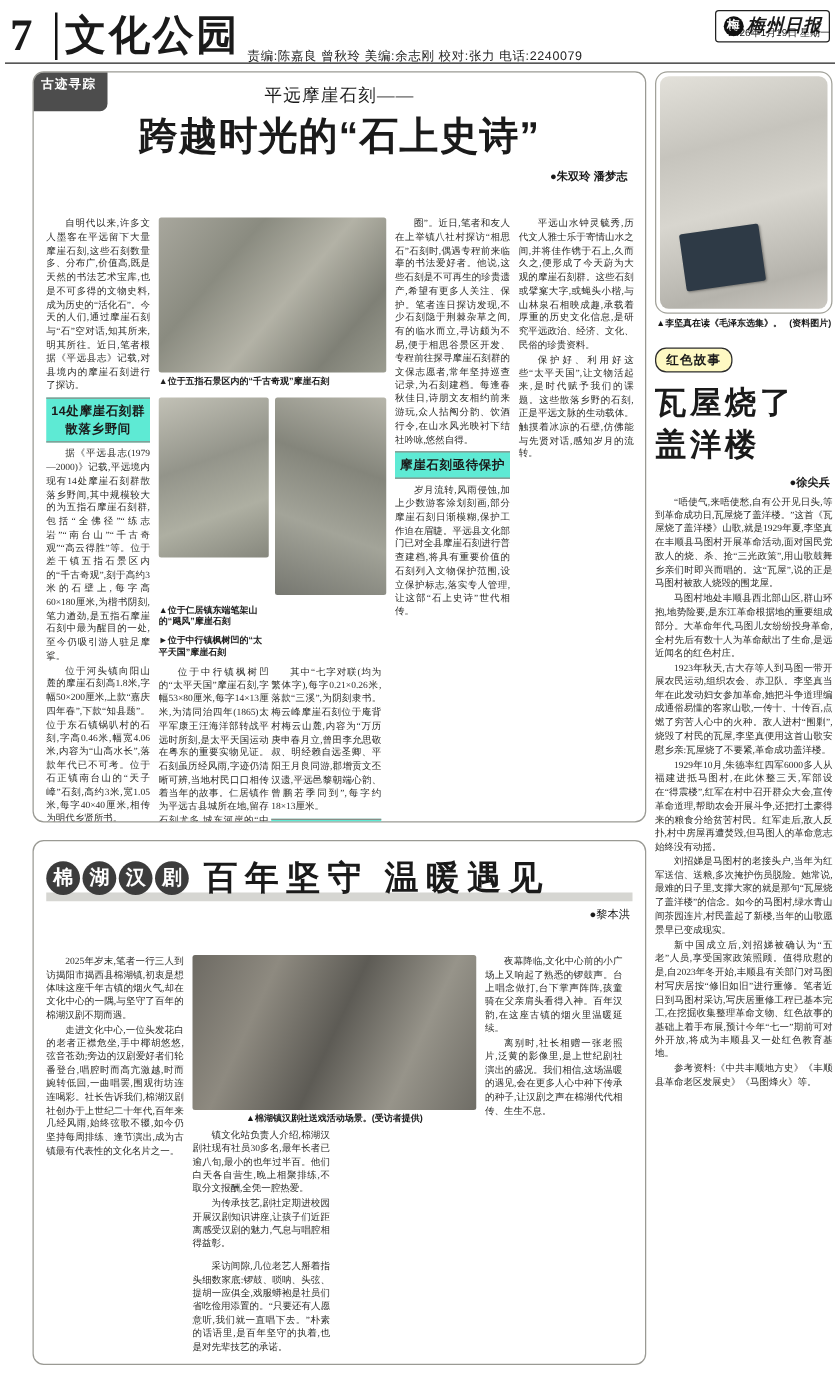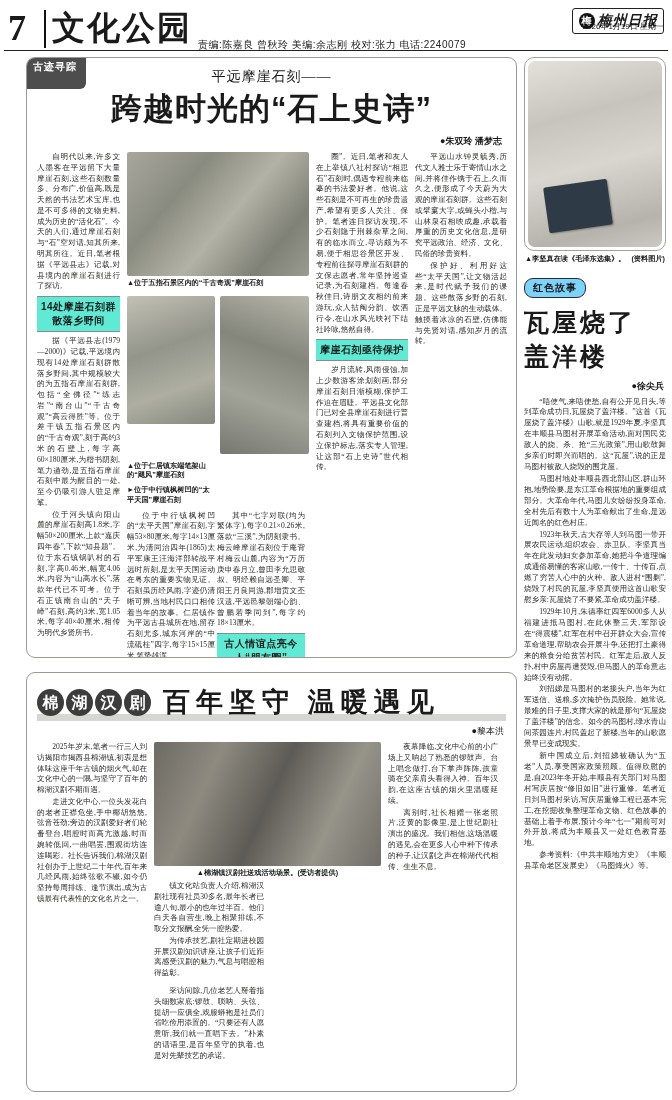--- a/index.html
+++ b/index.html
@@ -24,21 +24,21 @@
   .main-art { left:26px; top:57px; width:491px; height:601px; padding:6px 10px 8px 10px; }
   .bot-art  { left:26px; top:672px; width:491px; height:420px; padding:8px 10px; }
   .sidebar  { position:absolute; left:524px; top:57px; width:142px; height:1035px; }
 
   .tagbox { position:absolute; left:-1px; top:-1px; background:#4d4d4d; color:#fff; font-size:10px; font-weight:bold; padding:3px 9px 15px 7px; border-radius:0 0 6px 0; letter-spacing:1px; }
 
   .kicker { text-align:center; font-family:"Liberation Serif",serif; font-size:14px; margin-top:4px; letter-spacing:1px; }
   .main-title { text-align:center; font-size:31px; font-weight:900; letter-spacing:1px; margin-top:2px; font-family:"Liberation Sans",sans-serif; }
   .byline { text-align:right; font-size:9px; font-weight:bold; padding:5px 4px 4px 0; }
 
-  .cols { display:flex; gap:7px; }
+  .cols { display:flex; gap:7px;margin-top:22px; }
   .bodytxt p { font-size:7.6px; line-height:1.42; text-align:justify; text-indent:2em; color:#2b2b28; font-family:"Liberation Serif",serif; margin-bottom:1px; }
   .subhead { font-size:10px; font-weight:bold; text-align:center; border-top:1px solid #8b8b85; border-bottom:1px solid #8b8b85; padding:3px 0; margin:4px 0; letter-spacing:0.5px; background:#5eead4; }
 
   .photo { border-radius:2px; }
   .ph-cap { font-size:7.2px; line-height:1.35; color:#222; padding:2px 0 3px 0; font-weight:bold; }
 
   
   .mid { width:182px; flex:none; }
   .mid-ph1 { width:182px; height:124px; background:linear-gradient(130deg,#a8a79d 0%,#8a8b80 30%,#b3b2a6 55%,#7f8076 80%,#9b9c90 100%); }
   .mid-row { display:flex; gap:5px; margin-top:5px; }
@@ -61,21 +61,21 @@
   .bot-ph { width:227px; height:124px; background:linear-gradient(115deg,#6d6a63 0%,#8e8a80 25%,#5d5b55 50%,#97948a 75%,#6f6d66 100%); }
   .bot-cap-row { display:flex; justify-content:center; font-size:7.2px; font-weight:bold; padding:2px 0 3px 0; }
   .bot-2col { display:flex; gap:6px;flex-direction:column; }
   .bot-2col > div { width:110px; }
 
   
   .sb-photo-frame { border:1px solid #a2a29a; border-radius:10px; padding:3px; background:#fff; }
   .sb-photo { width:100%; height:186px; border-radius:7px; background:linear-gradient(165deg,#e3e1da 0%,#c6c4bd 30%,#d8d6cf 55%,#b5b3ac 85%,#ccc9c2 100%); position:relative; overflow:hidden; }
   .sb-book { position:absolute; left:18px; bottom:18px; width:64px; height:46px; background:#2e3a46; border-radius:2px; transform:rotate(-8deg); box-shadow:1px 1px 2px rgba(0,0,0,.35); }
   .sb-cap { display:flex; justify-content:space-between; font-size:7.2px; font-weight:bold; padding:3px 1px 0 1px; }
-  .sb-tag { display:inline-block; border:1.5px solid #2c2c2c; border-radius:9px; padding:2px 8px; font-size:10px; font-weight:bold; letter-spacing:1px; margin-top:14px; background:#7dd3fc; }
+  .sb-tag { display:inline-block; border:1.5px solid #2c2c2c; border-radius:9px; padding:2px 8px; font-size:10px; font-weight:bold; letter-spacing:1px; margin-top:14px; background:#fef9c3; }
   .sb-title { text-align:left; font-family:"Liberation Serif",serif; font-size:25px; font-weight:900; letter-spacing:3px; line-height:1.35; margin-top:8px; }
   .sb-byline { text-align:right; font-size:9px; font-weight:bold; margin:6px 2px 4px 0; }
   .sb-body p { font-size:7.6px; line-height:1.44; text-align:justify; text-indent:2em; color:#2b2b28; font-family:"Liberation Serif",serif; margin-bottom:1px; }
 </style>
 </head>
 <body>
 
 <div class="page">
 
   <div class="hdr">

